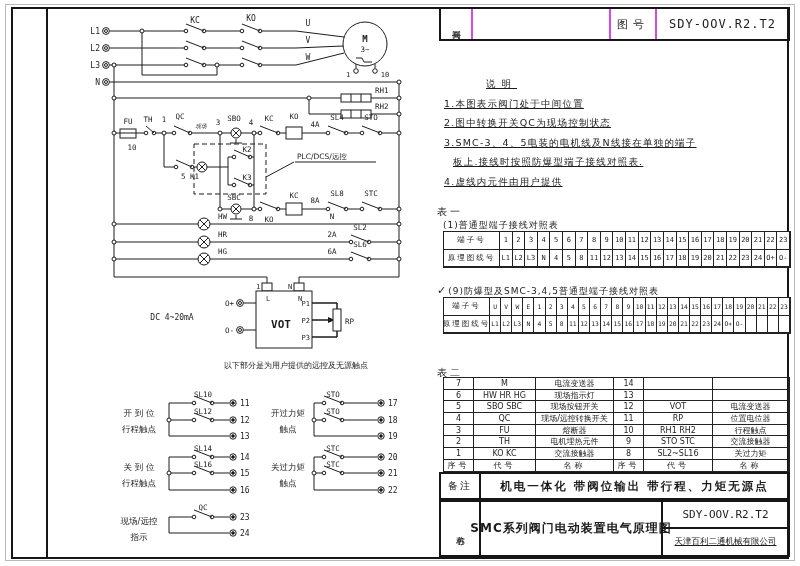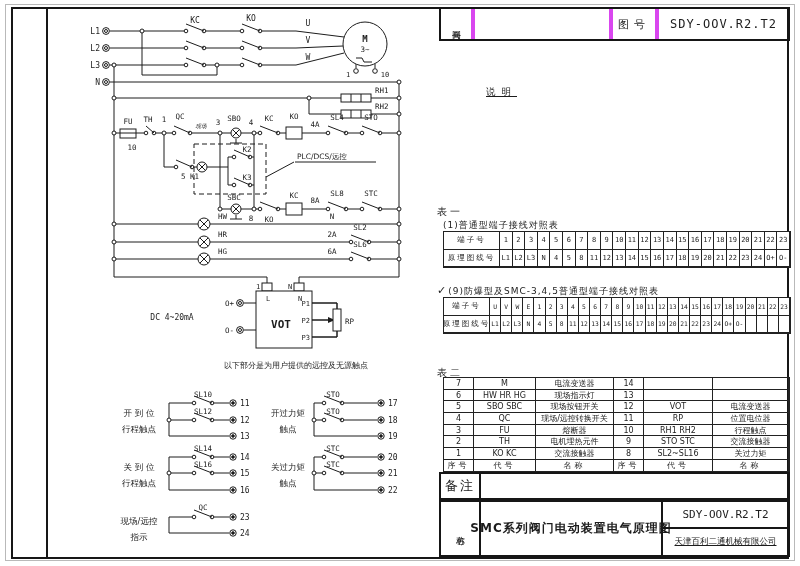--- a/index.html
+++ b/index.html
@@ -6,27 +6,27 @@
   body{width:800px;height:566px;background:#fff;position:relative;overflow:hidden;
        font-family:"DejaVu Sans",sans-serif;color:#1c1c1c;}
   .abs{position:absolute;box-sizing:border-box;}
   .frame-outer{left:5px;top:4px;width:790px;height:557px;border:1px solid #b9b9b9;}
   .frame-main{left:11px;top:7px;width:778px;height:552px;border:2px solid #161616;}
   .binding-line{left:46px;top:7px;width:2px;height:552px;background:#161616;}
 
   
   .hdr{left:439px;top:7px;width:351px;height:34px;border:2px solid #161616;display:grid;
        grid-template-columns:30px 138px 46px 1fr;}
-  .hdr>div{display:flex;align-items:center;justify-content:center;border-left:4px solid #d946ef;}
+  .hdr>div{display:flex;align-items:center;justify-content:center;border-left:2px solid #d946ef;}
   .hdr>div:first-child{border-left:none;}
   .vtext{writing-mode:vertical-rl;text-orientation:upright;font-size:9px;letter-spacing:0px;line-height:1;}
   .hdr-no-label{font-size:11px;letter-spacing:5px;}
   .hdr-no-value{font-family:"DejaVu Sans Mono",monospace;font-size:12px;letter-spacing:1px;}
 
-  .notes{left:444px;top:82px;width:340px;font-size:9.5px;line-height:19.5px;letter-spacing:1.2px;text-decoration:underline;}
+  .notes{left:444px;top:74px;width:340px;font-size:9.5px;line-height:19.5px;letter-spacing:1.2px;text-decoration:underline;}
   .notes .ttl{margin-left:42px;letter-spacing:6px;}
   .notes .cont{padding-left:9px;}
 
   .sec-label{font-size:10px;letter-spacing:3px;}
   .tbl-title{font-size:9px;letter-spacing:1px;}
   .check{font-size:11px;font-weight:bold;margin-right:1px;}
 
   .termtable{display:grid;border:1.5px solid #222;background:#fff;}
   .termtable .tc{display:flex;align-items:center;justify-content:center;
       border-right:1px solid #222;border-bottom:1px solid #222;
@@ -35,21 +35,21 @@
 
   .t2{left:443px;top:377px;width:347px;border:1.5px solid #222;display:grid;
       grid-template-columns:30px 62px 78px 30px 69px 1fr;grid-auto-rows:11.7px;}
   .t2>div{display:flex;align-items:center;justify-content:center;font-size:8px;
       border-right:1px solid #222;border-bottom:1px solid #222;overflow:hidden;white-space:nowrap;}
   .t2>div.hdr2{letter-spacing:3px;}
 
   .remark{left:439px;top:472px;width:351px;height:28px;border:2px solid #161616;display:grid;
       grid-template-columns:40px 1fr;}
   .remark>div{display:flex;align-items:center;justify-content:center;}
-  .remark .lab{font-size:13px;letter-spacing:2px;border-right:2px solid #161616;}
+  .remark .lab{font-size:10px;letter-spacing:2px;border-right:2px solid #161616;}
   .remark .val{font-size:11.5px;font-weight:600;letter-spacing:2px;}
 
   .nameblock{left:439px;top:500px;width:351px;height:57px;border:2px solid #161616;display:grid;
       grid-template-columns:40px 182px 1fr;}
   .nameblock .lab{display:flex;align-items:center;justify-content:center;border-right:2px solid #161616;}
   .nameblock .mid{display:flex;align-items:center;justify-content:center;font-size:12px;font-weight:600;
       letter-spacing:1px;border-right:2px solid #161616;white-space:nowrap;}
   .nameblock .right{display:grid;grid-template-rows:1fr 1fr;}
   .nameblock .right .rtop{display:flex;align-items:center;justify-content:center;
       font-family:"DejaVu Sans Mono",monospace;font-size:11px;border-bottom:2px solid #161616;}
@@ -457,20 +457,27 @@
 
 <div class="abs hdr">
   <div class="vtext">合同号</div>
   <div></div>
   <div class="hdr-no-label">图号</div>
   <div class="hdr-no-value">SDY-OOV.R2.T2</div>
 </div>
 
 <div class="abs notes">
   <div class="ttl">说明</div>
+  <div id="notes-list">
+      <div>1.本图表示阀门处于中间位置</div>
+      <div>2.图中转换开关QC为现场控制状态</div>
+      <div>3.SMC-3、4、5电装的电机线及N线接在单独的端子</div>
+      <div class="cont">板上.接线时按照防爆型端子接线对照表.</div>
+      <div>4.虚线内元件由用户提供</div>
+    </div>
 </div>
 
 <div class="abs sec-label" style="left:437px;top:205px;">表一</div>
 <div class="abs tbl-title" style="left:443px;top:219px;">(1)普通型端子接线对照表</div>
 <div id="t1a" class="abs termtable" style="left: 443px; top: 231px; width: 348px; grid-auto-rows: 17.5px; grid-template-columns: 56px repeat(23, 1fr);">
     <div class="tc lbl">端子号</div>
     <div class="tc">1</div>
     <div class="tc">2</div>
     <div class="tc">3</div>
     <div class="tc">4</div>
@@ -628,20 +635,21 @@
     <div class="hdr2">序号</div>
     <div class="hdr2">代号</div>
     <div class="hdr2">名称</div>
     <div class="hdr2">序号</div>
     <div class="hdr2">代号</div>
     <div class="hdr2">名称</div>
   </div>
 
 <div class="abs remark">
   <div class="lab">备注</div>
+  <div class="val">机电一体化  带阀位输出  带行程、力矩无源点</div>
 </div>
 
 <div class="abs nameblock">
   <div class="lab vtext">名称</div>
   <div class="mid">SMC系列阀门电动装置电气原理图</div>
   <div class="right">
     <div class="rtop">SDY-OOV.R2.T2</div>
     <div class="rbot">天津百利二通机械有限公司</div>
   </div>
 </div>

